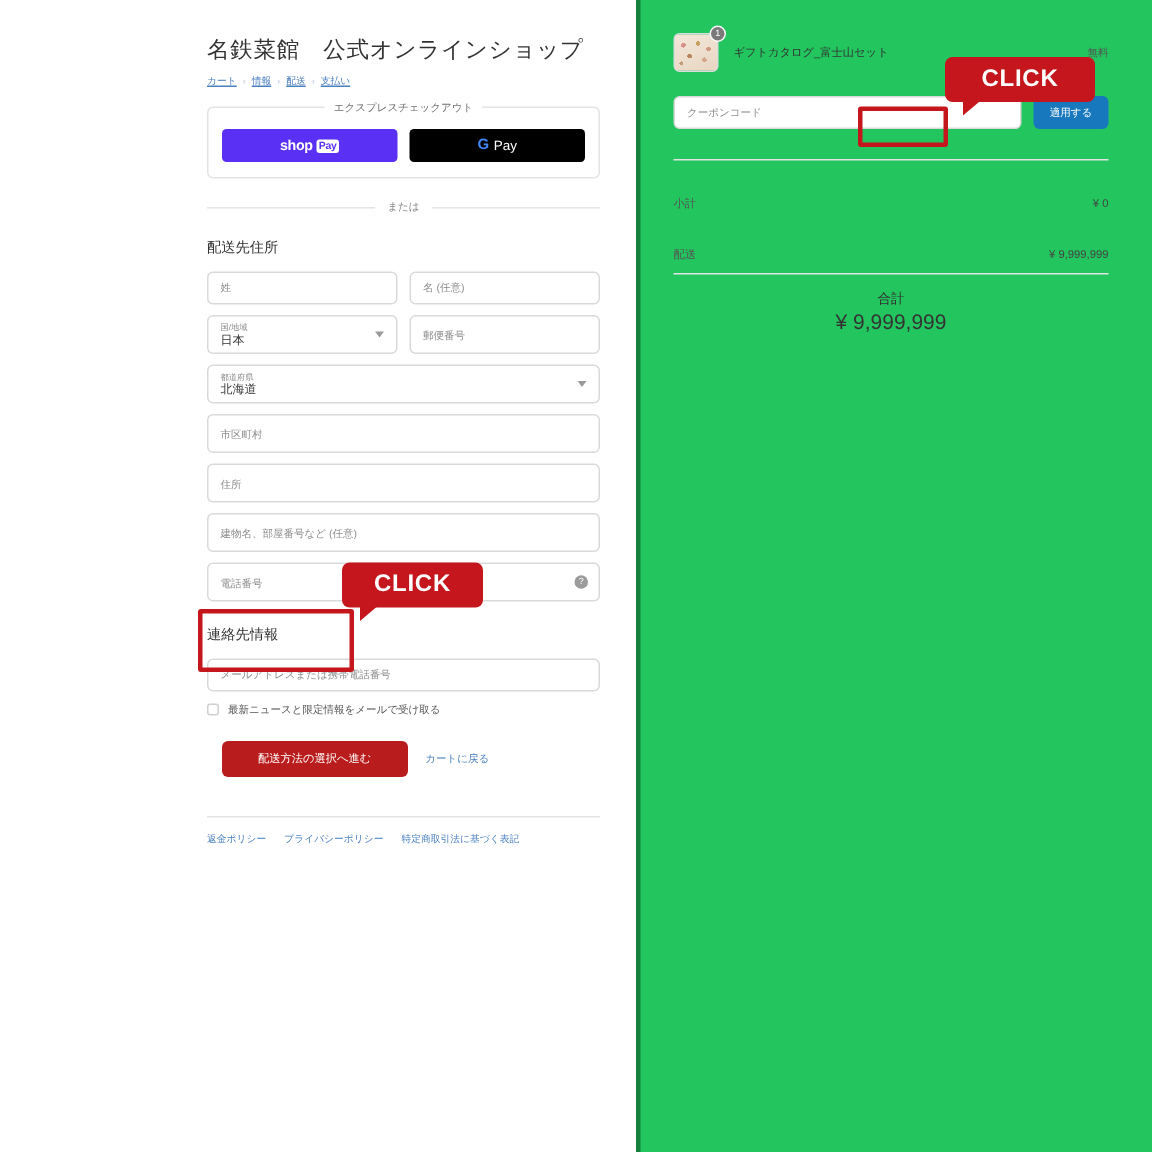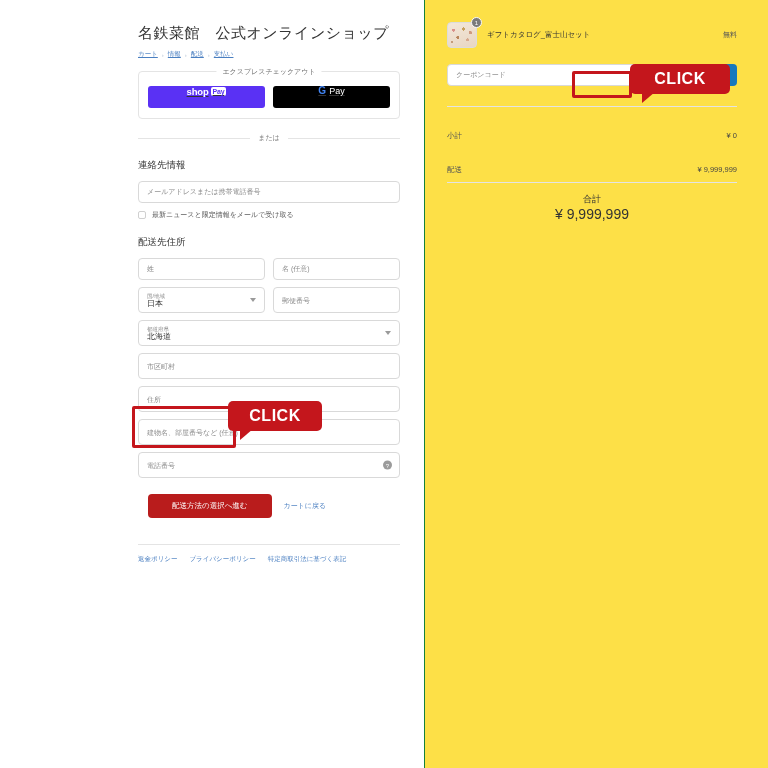--- a/index.html
+++ b/index.html
@@ -30,22 +30,22 @@
   .main-col {
     width: 424px;
     height: 724px;
     background: #ffffff;
     position: relative;
   }
 
   .side-col {
     width: 344px;
     height: 768px;
-    background: #fde047;
-    border-left: 1px solid #15803d;
+    background: #22c55e;
+    border-left: 3px solid #15803d;
     position: relative;
   }
 
   
   .main-inner {
     padding: 24px 26px 0 138px;
     width: 424px;
   }
   .main-inner-pad {
     width: 262px;
@@ -107,24 +107,23 @@
   .express-btns {
     display: flex;
     gap: 8px;
     margin-top: 3px;
   }
   .pay-btn {
     flex: 1;
     height: 22px;
     border-radius: 3px;
     display: flex;
-    align-items: flex-start;
+    align-items: center;
     justify-content: center;
     cursor: pointer;
-    text-decoration: underline;
   }
   .shoppay {
     background: #5a31f4;
   }
   .shoppay-label {
     color: #ffffff;
     font-size: 9.5px;
     font-weight: bold;
     letter-spacing: -.2px;
     display: flex;
@@ -438,21 +437,20 @@
     background: #c4161c;
     color: #ffffff;
     font-weight: bold;
     font-size: 16px;
     letter-spacing: .5px;
     border-radius: 5px;
     display: flex;
     align-items: center;
     justify-content: center;
     z-index: 20;
-    margin-top: 26px;
   }
   .click-badge::after {
     content: "";
     position: absolute;
     bottom: -9px;
     left: 12px;
     width: 0; height: 0;
     border-left: 0 solid transparent;
     border-right: 13px solid transparent;
     border-top: 11px solid #c4161c;
@@ -495,31 +493,20 @@
                 <span class="g-glyph">G</span>
                 <span>Pay</span>
               </span>
             </div>
           </div>
         </div>
 
         <div class="or-divider">または</div>
 
         <div class="section">
-          <h2 class="section-title">連絡先情報</h2>
-          <div class="field">
-            <span>メールアドレスまたは携帯電話番号</span>
-          </div>
-          <div class="checkbox-row">
-            <span class="checkbox-box"></span>
-            <span>最新ニュースと限定情報をメールで受け取る</span>
-          </div>
-        </div>
-
-        <div class="section">
           <h2 class="section-title">配送先住所</h2>
 
           <div class="row-2">
             <div class="field">
               <span>姓</span>
             </div>
             <div class="field">
               <span>名 (任意)</span>
             </div>
           </div>
@@ -552,20 +539,31 @@
           <div class="field tall">
             <span>建物名、部屋番号など (任意)</span>
           </div>
 
           <div class="field tall">
             <span>電話番号</span>
             <span class="help-icon">?</span>
           </div>
         </div>
 
+        <div class="section">
+          <h2 class="section-title">連絡先情報</h2>
+          <div class="field">
+            <span>メールアドレスまたは携帯電話番号</span>
+          </div>
+          <div class="checkbox-row">
+            <span class="checkbox-box"></span>
+            <span>最新ニュースと限定情報をメールで受け取る</span>
+          </div>
+        </div>
+
         <div class="action-row">
           <button class="primary-btn">配送方法の選択へ進む</button>
           <a href="#" class="back-link">カートに戻る</a>
         </div>
 
         <div class="foot-sep"></div>
         <div class="foot-links">
           <a href="#">返金ポリシー</a>
           <a href="#">プライバシーポリシー</a>
           <a href="#">特定商取引法に基づく表記</a>

